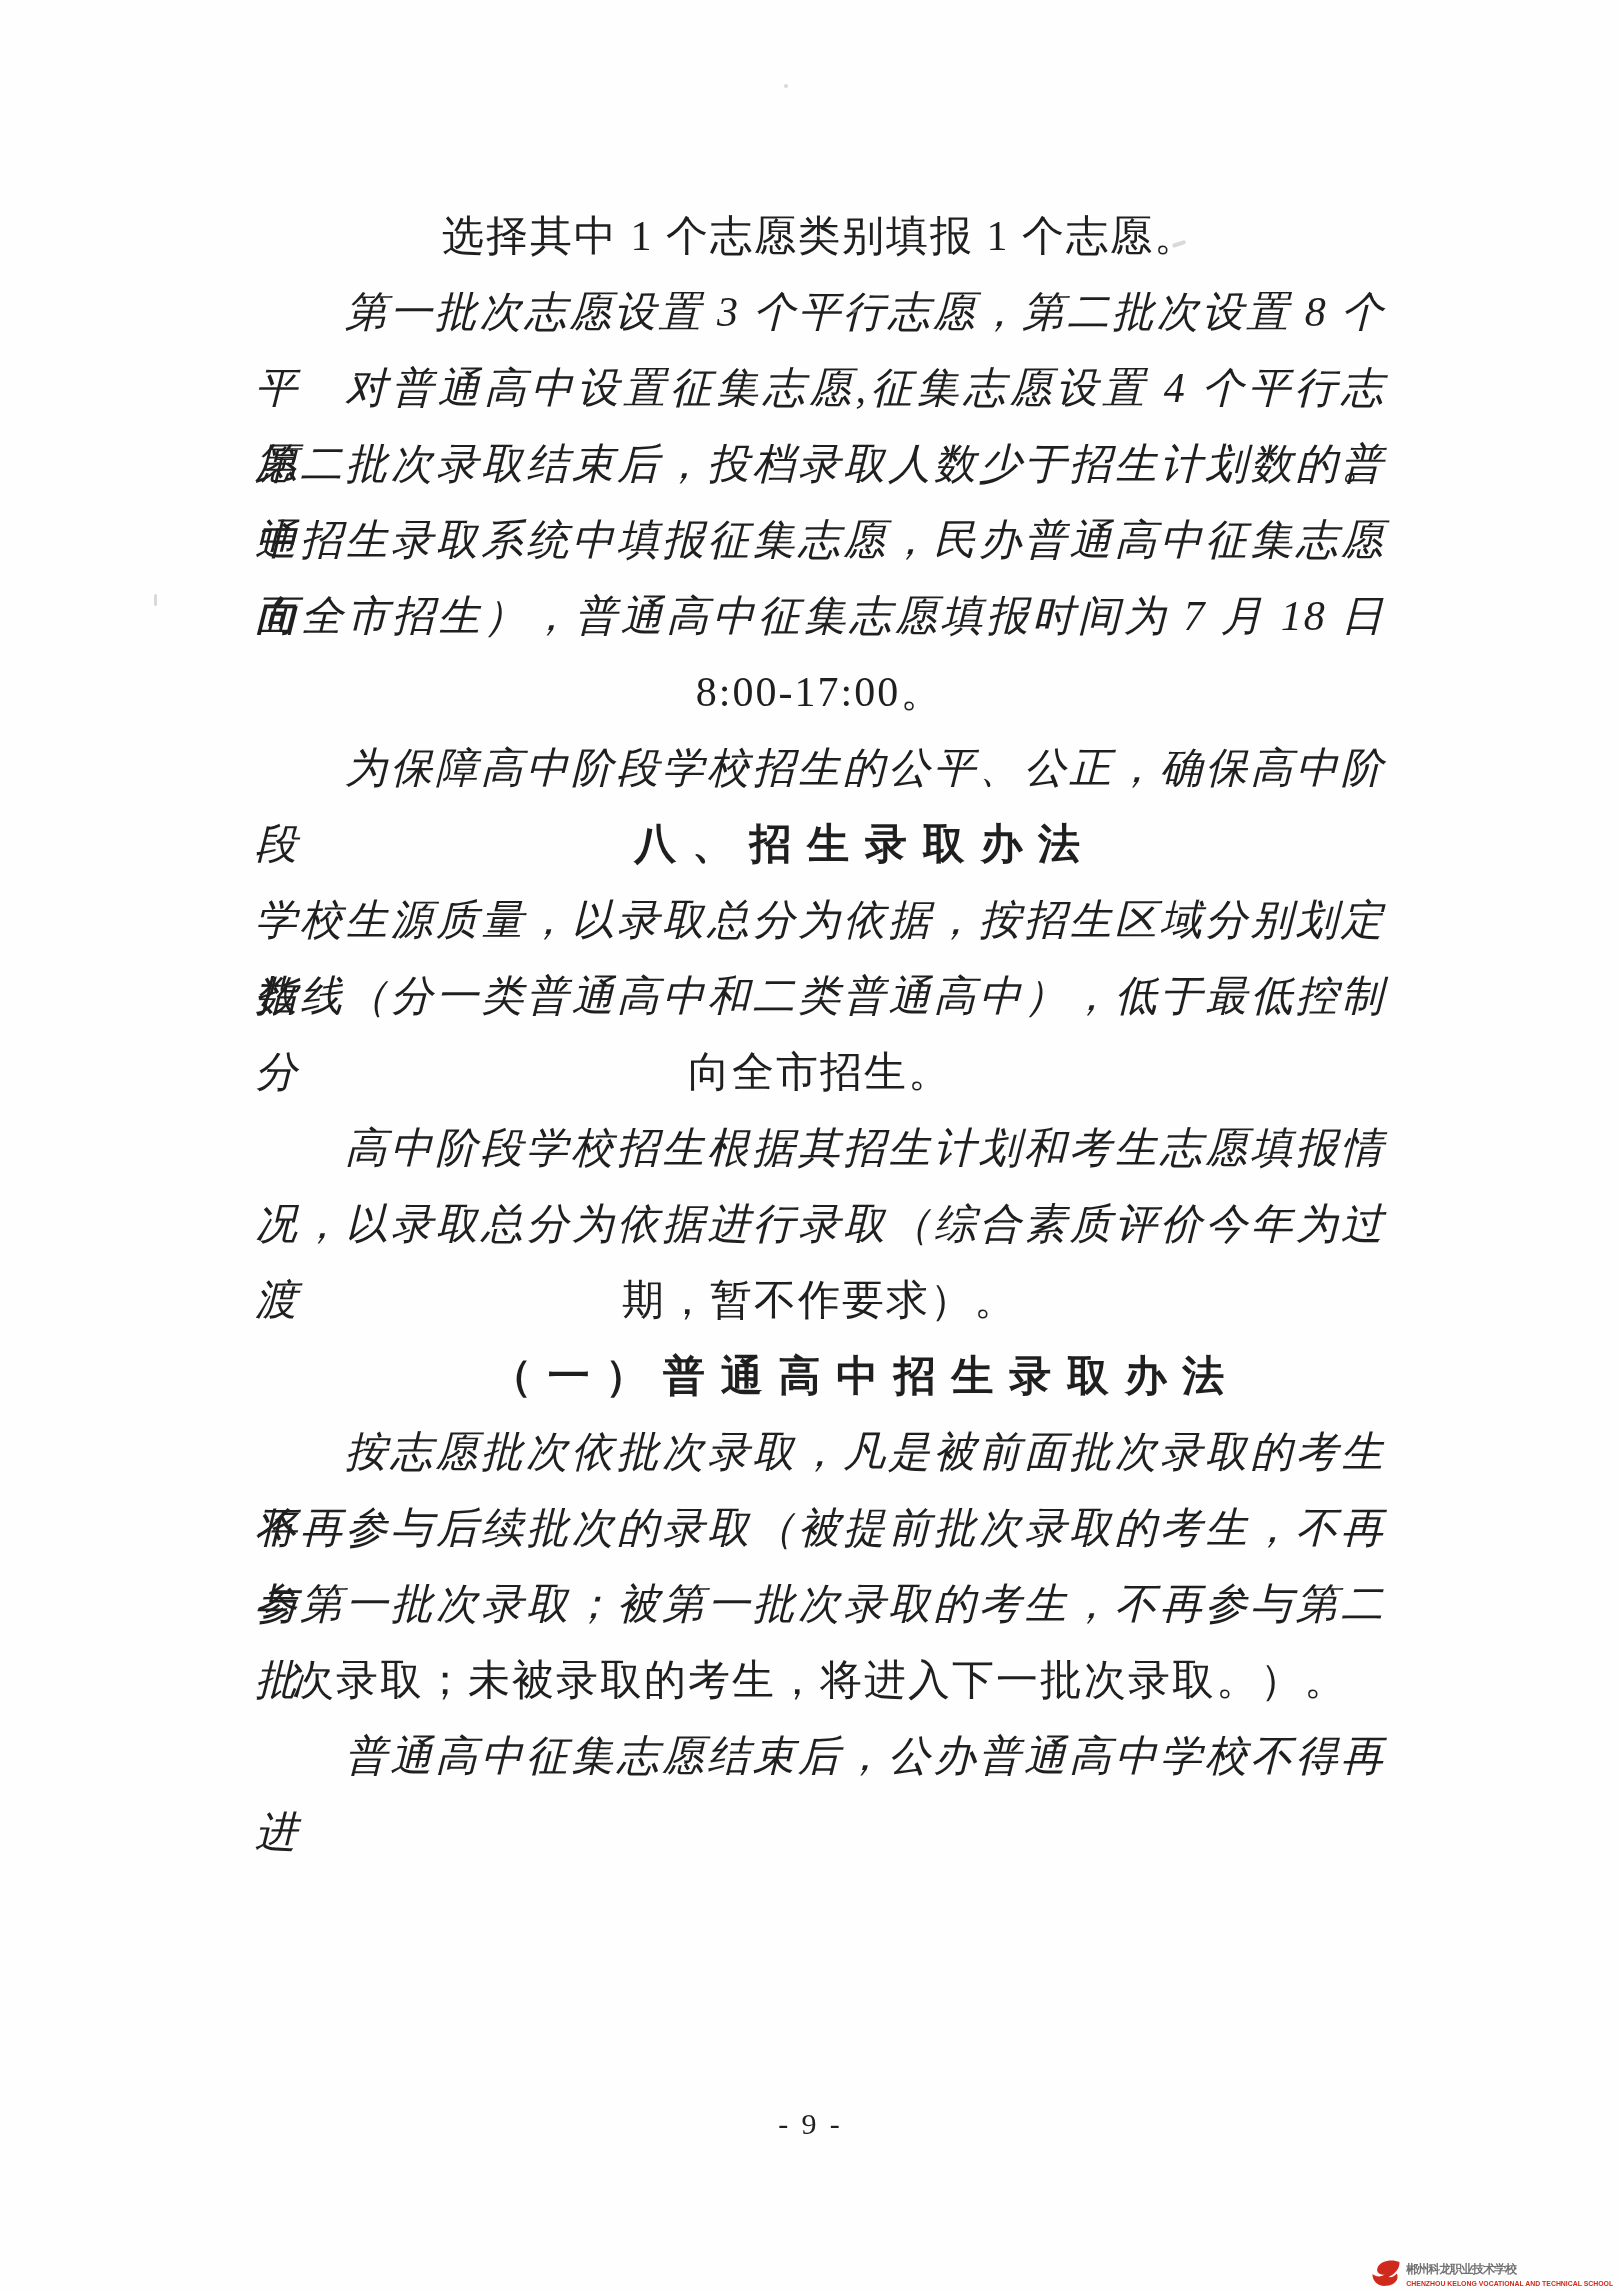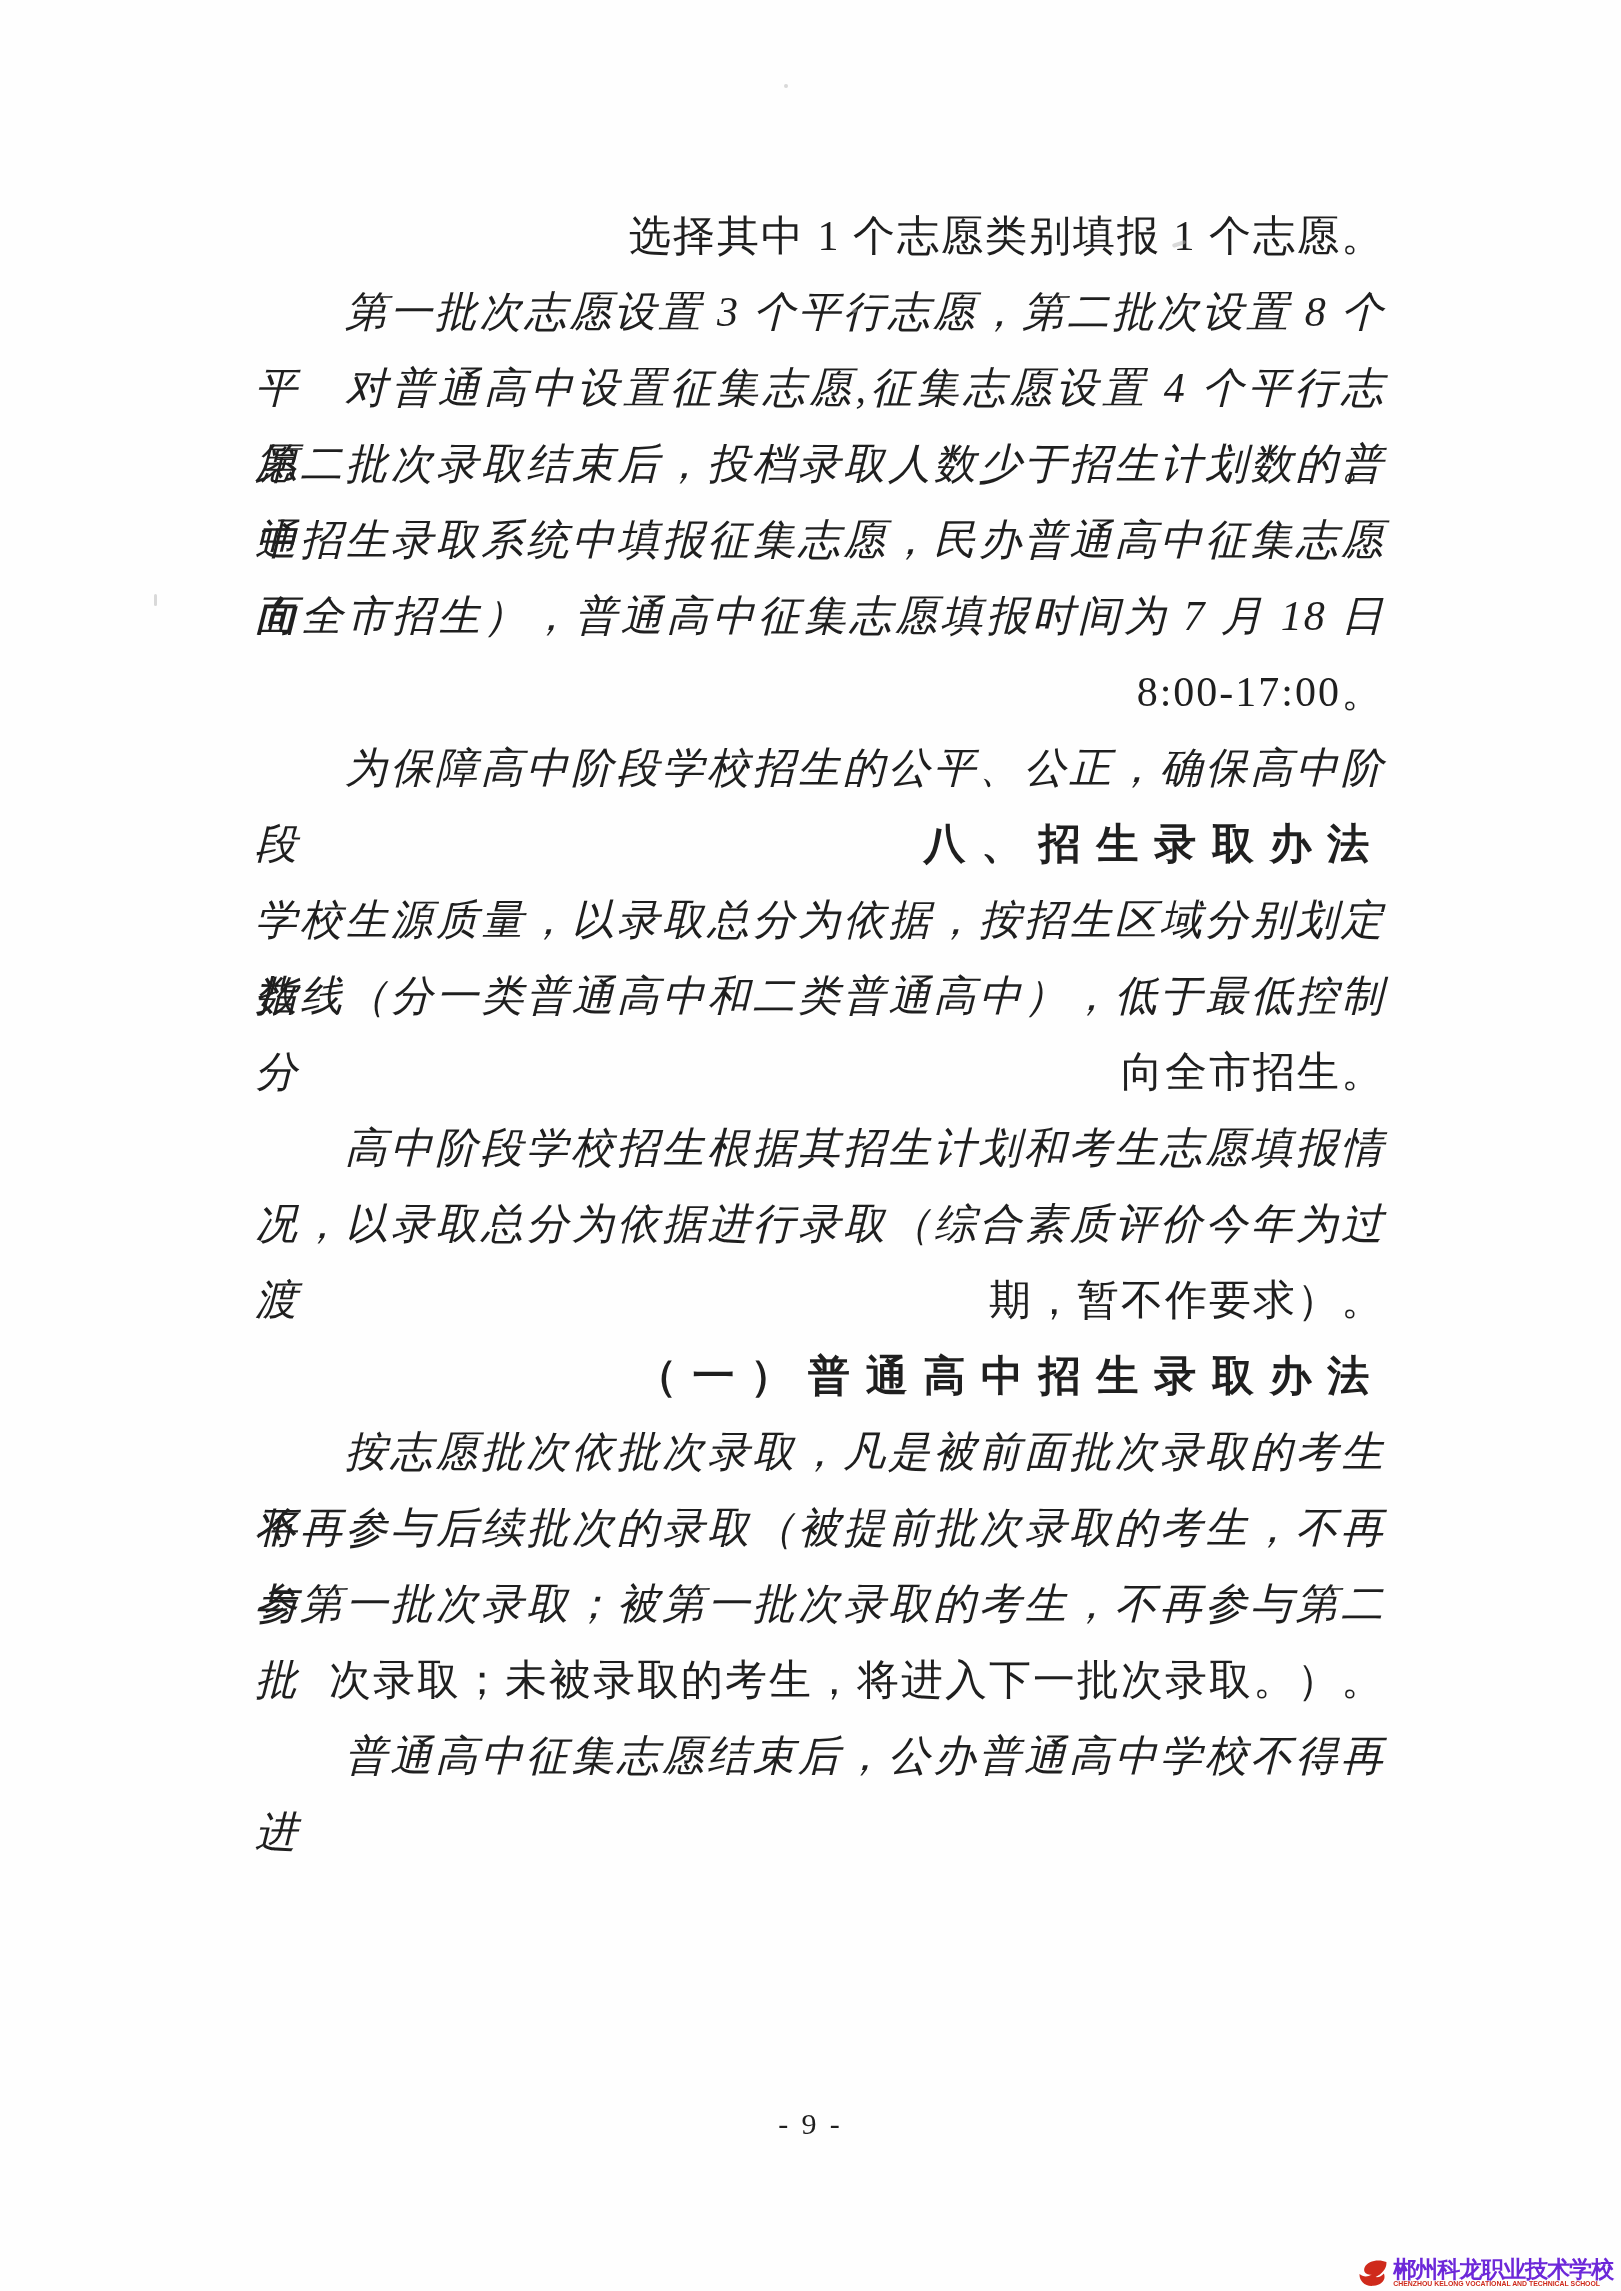--- a/index.html
+++ b/index.html
@@ -20,21 +20,21 @@
     left: 255px;
     top: 198px;
     width: 1130px;
   }
   .line {
     height: 76px;
     line-height: 76px;
     font-size: 42px;
     color: #1f1f1f;
     letter-spacing: 2px;
-    text-align: right;
+    text-align: center;
   }
   .line.fill {
     text-align: justify;
     text-align-last: justify;
     font-style: italic;
   }
   .line.indent {
     text-indent: 90px;
   }
   .line.bold {
@@ -63,23 +63,23 @@
   }
   .logo-icon svg {
     display: block;
   }
   .logo-text {
     display: flex;
     flex-direction: column;
     align-items: flex-start;
   }
   .logo-zh {
-    font-size: 23px;
+    font-size: 12px;
     font-weight: bold;
-    color: #6d28d9;
+    color: #737373;
     letter-spacing: -1px;
     white-space: nowrap;
     font-family: "Liberation Sans", "DejaVu Sans", sans-serif;
     line-height: 19.6px;
   }
   .logo-en {
     font-size: 6.9px;
     font-weight: bold;
     color: #cf2a1b;
     letter-spacing: 0px;

